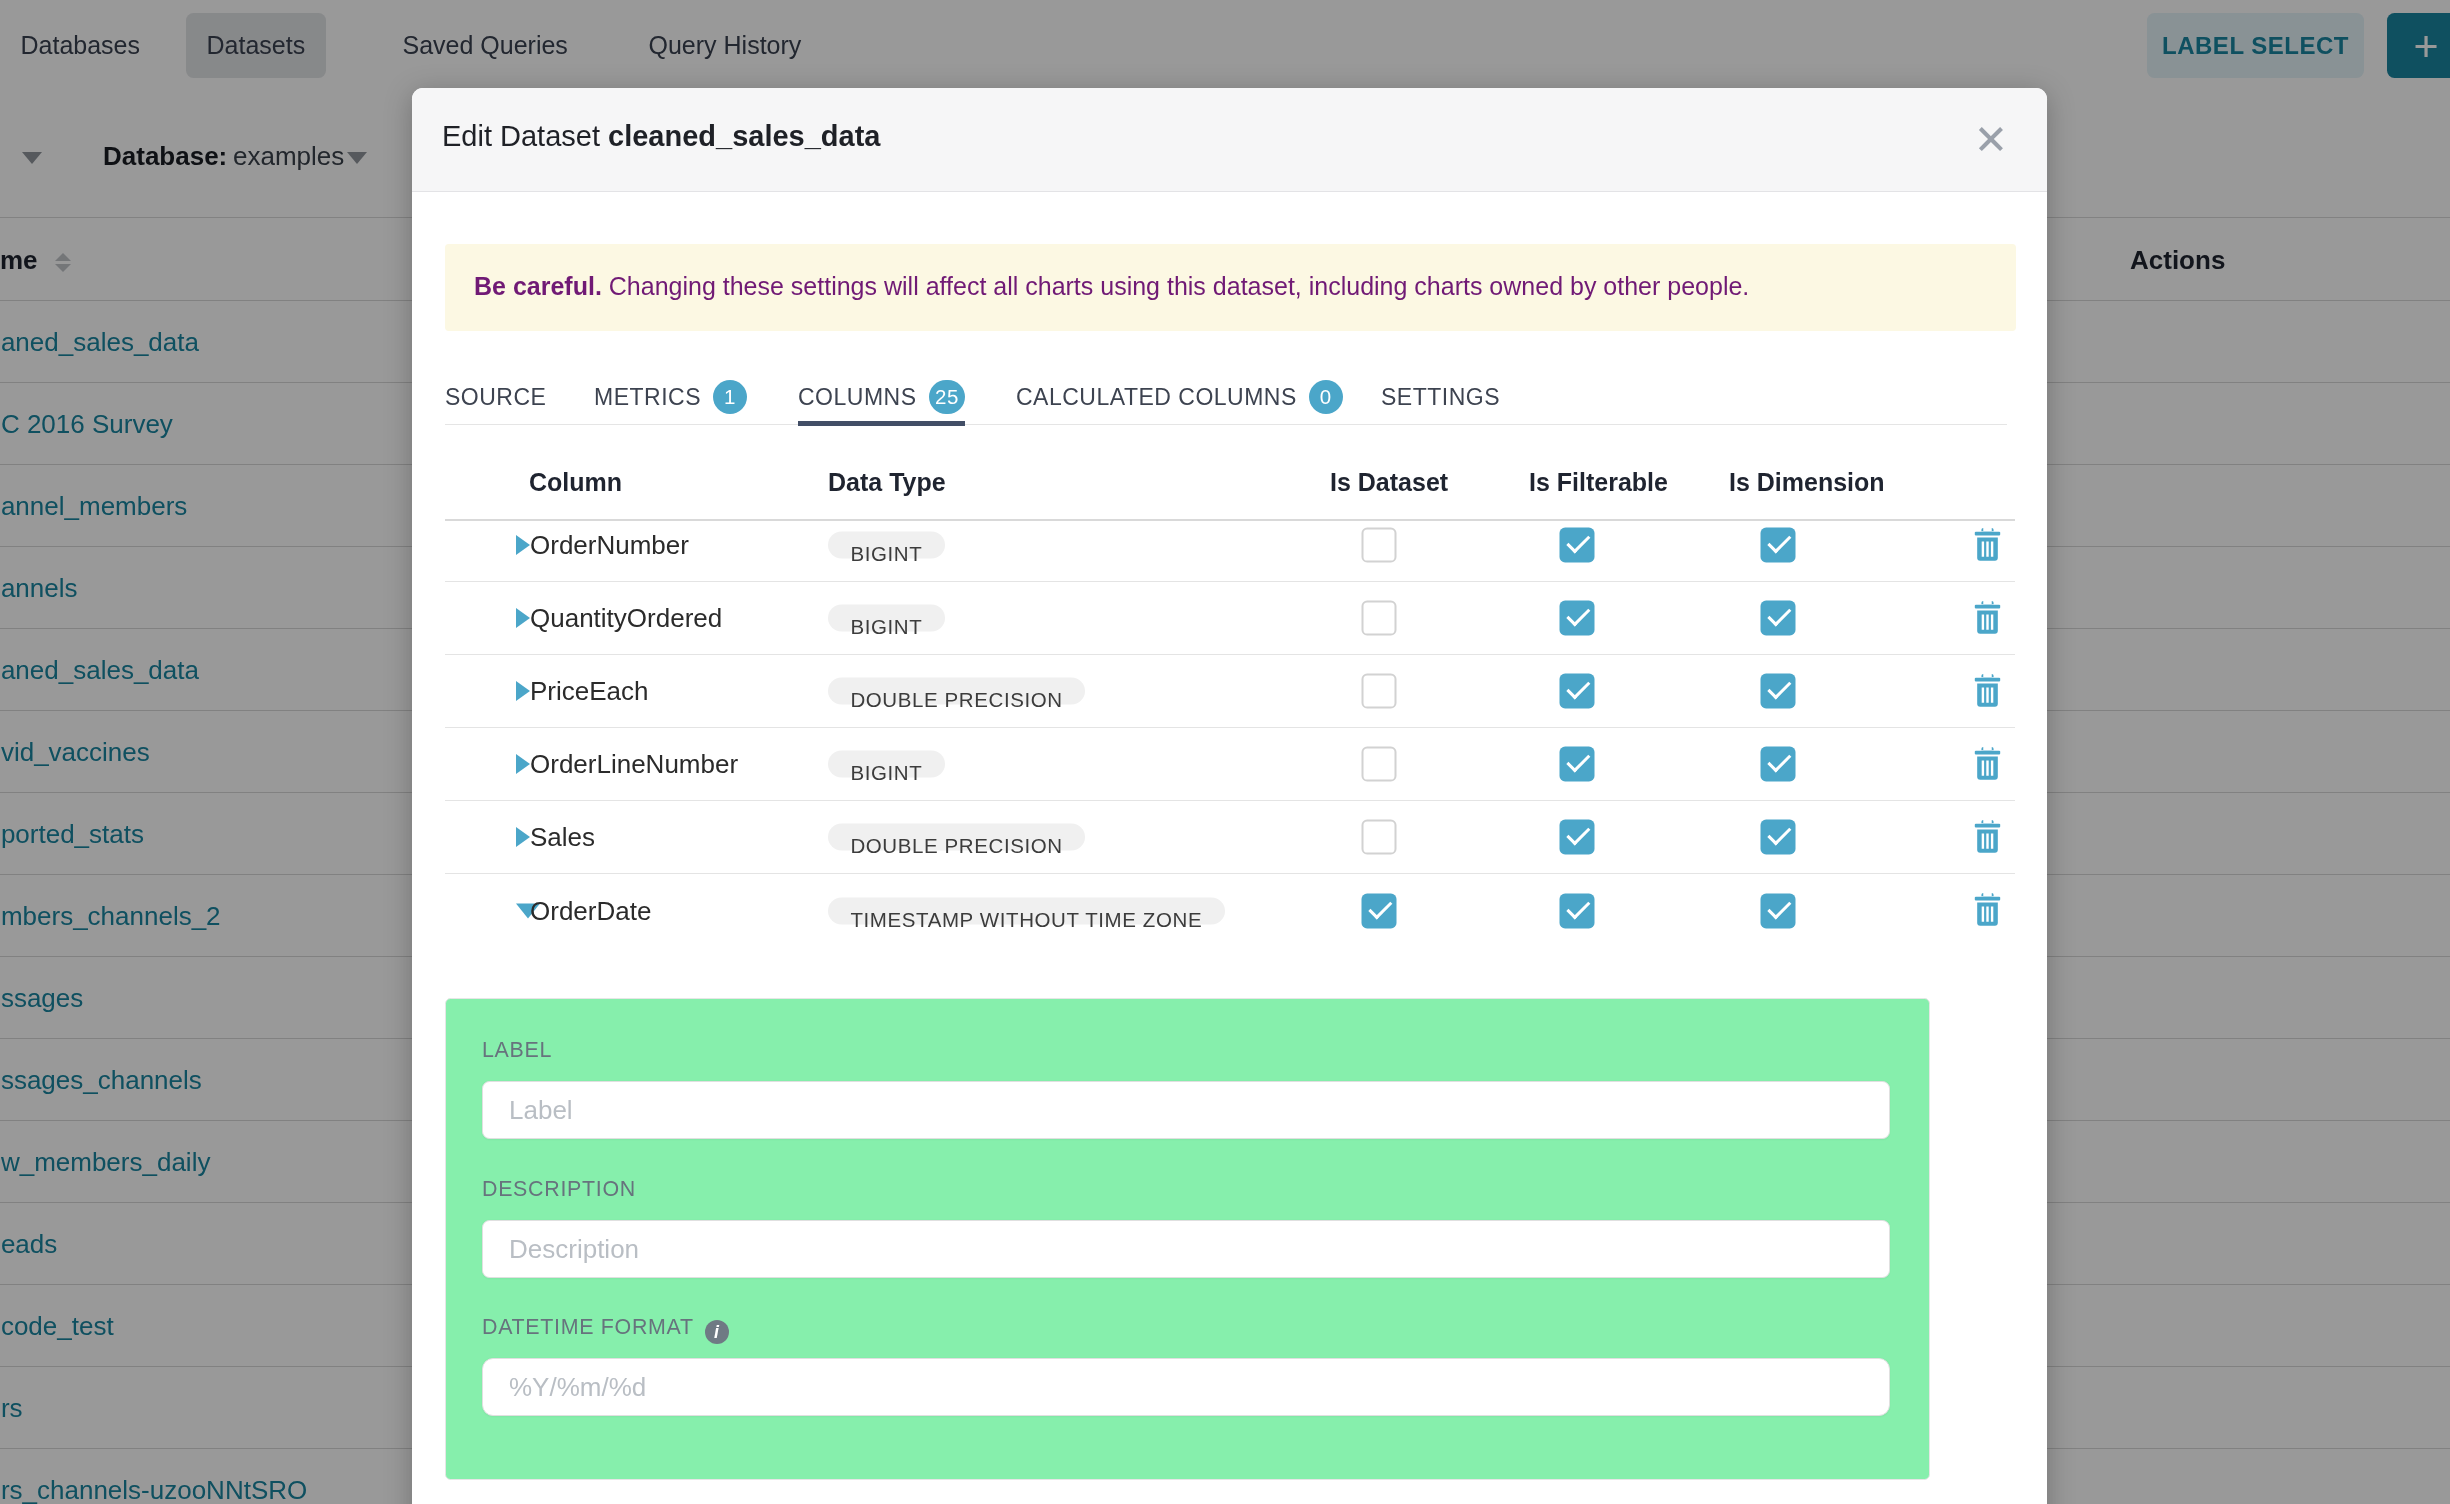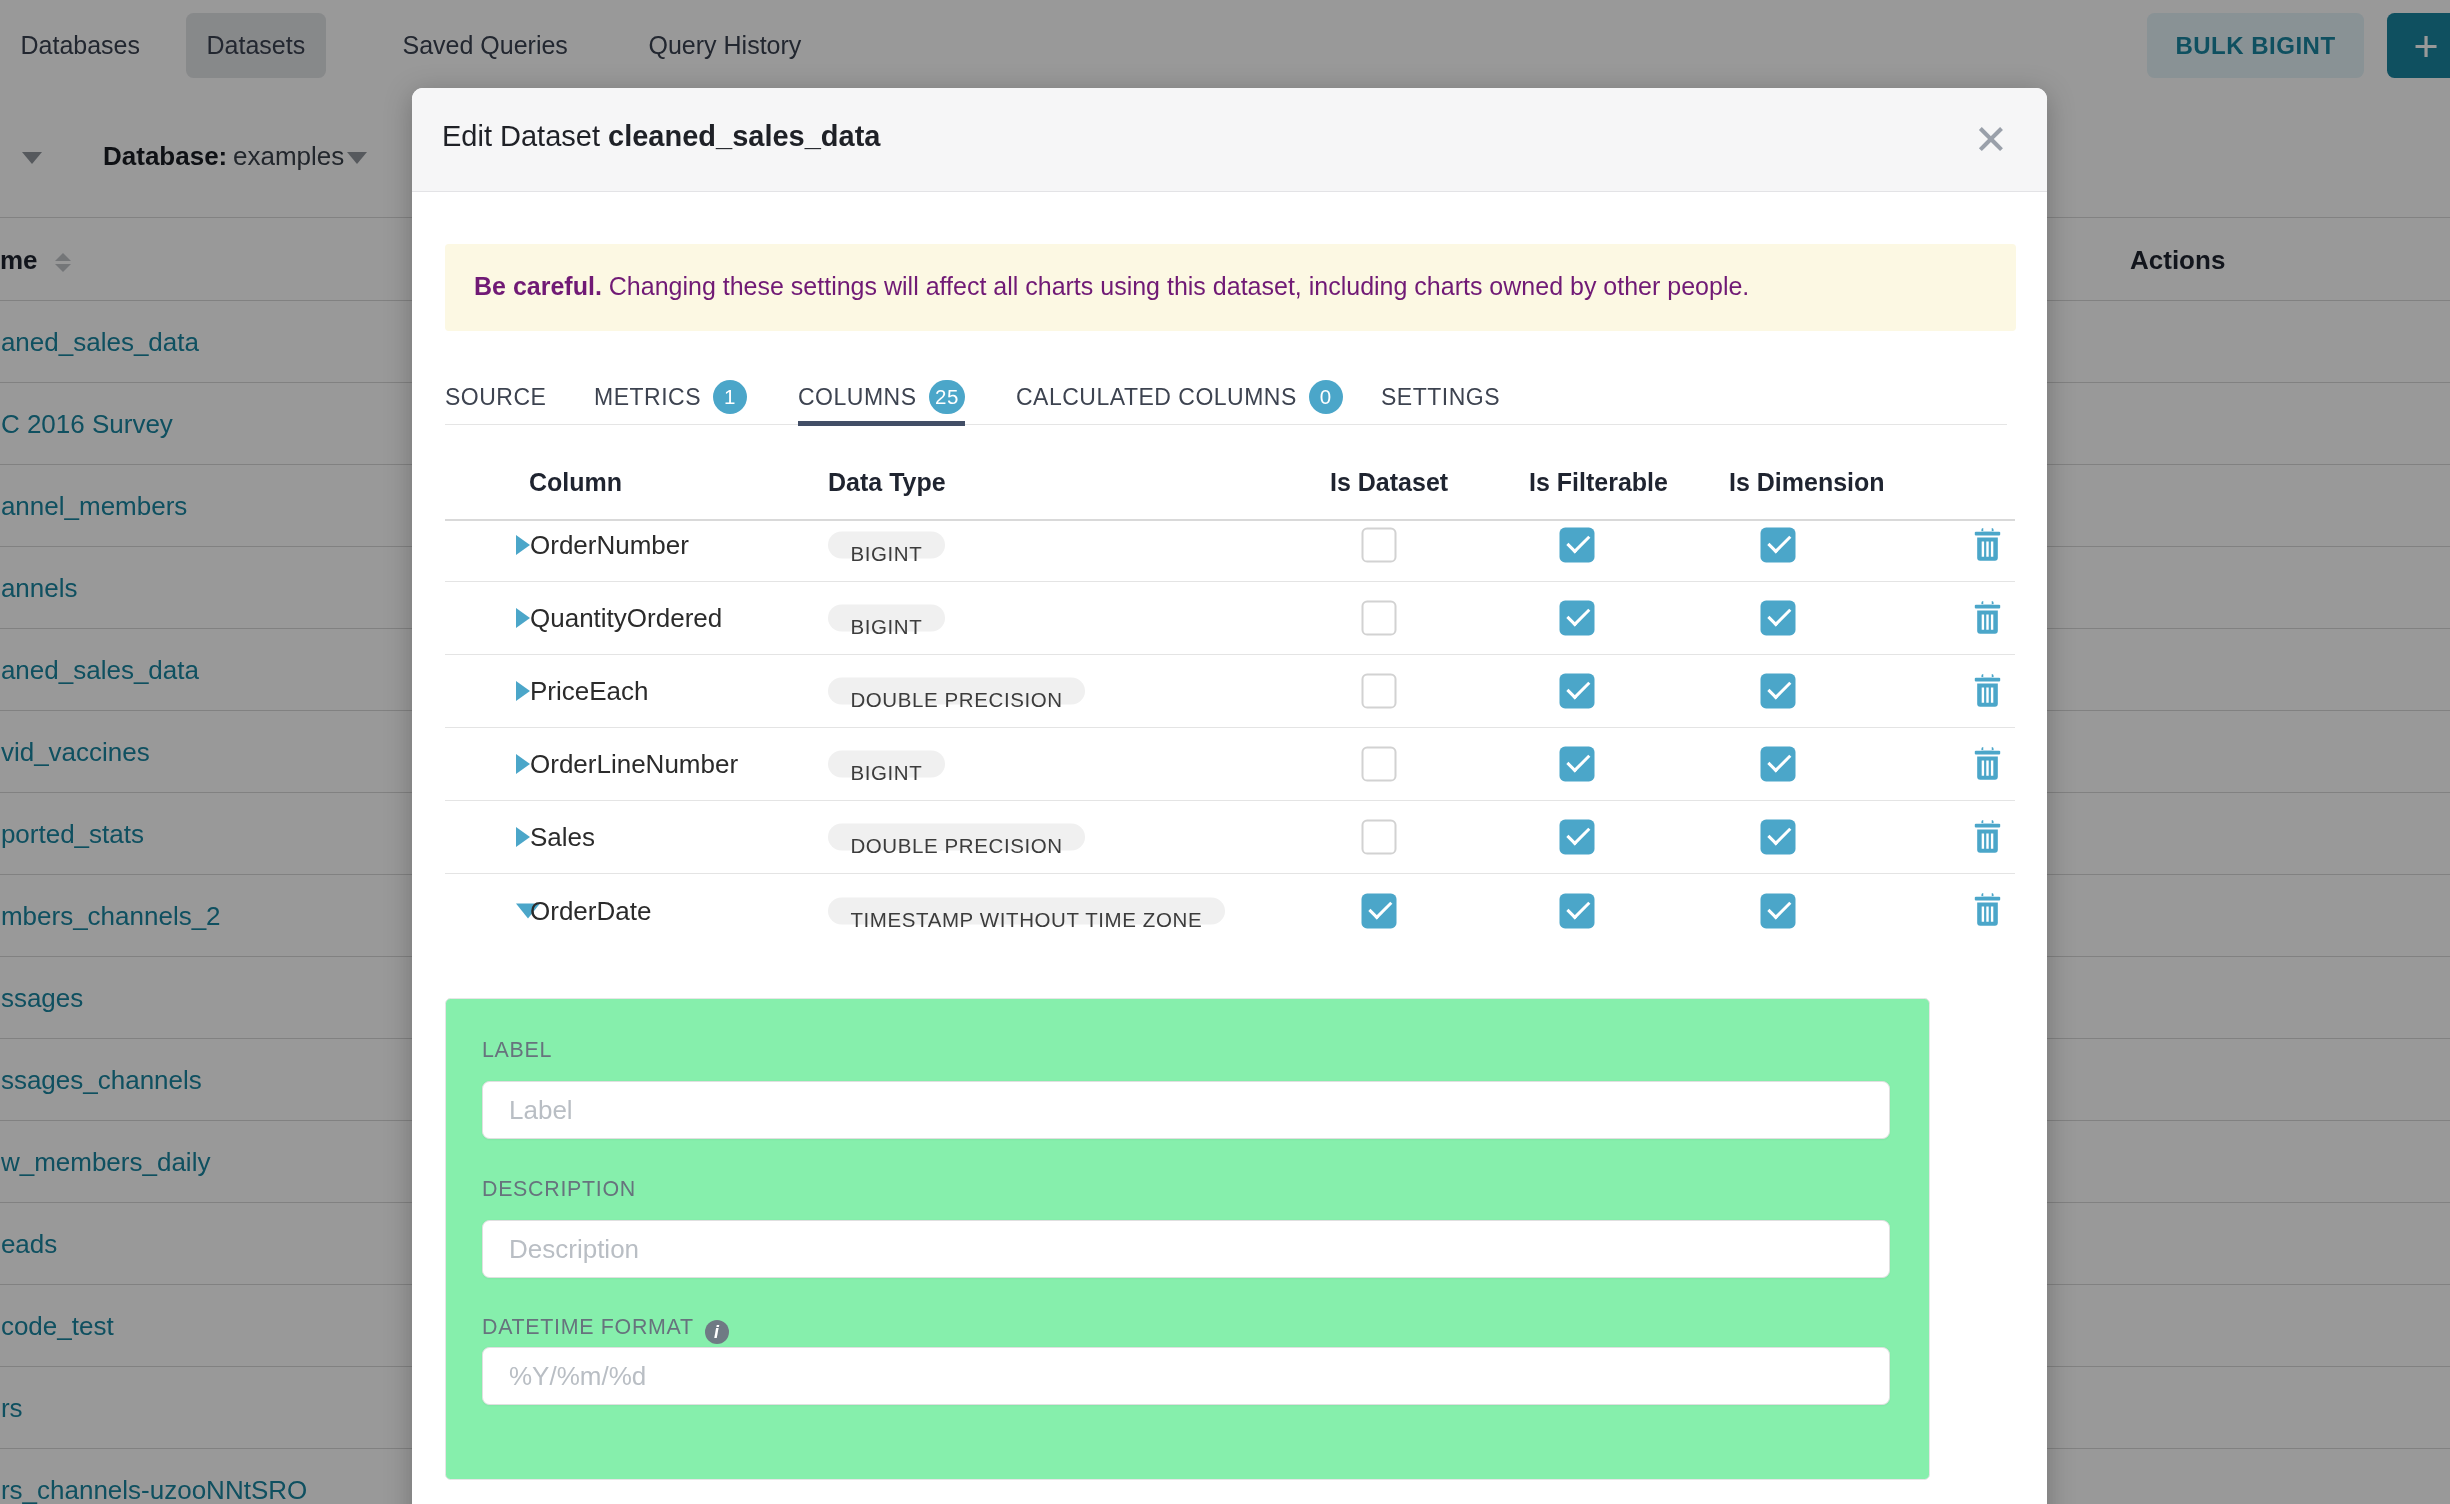--- a/index.html
+++ b/index.html
@@ -161,33 +161,33 @@
   .panel-input {
     position: absolute; left: 36px; width: 1408px; height: 58px;
     background: #fff; border: 0.9px solid #e0e0e0; border-radius: 7.5px;
     padding: 0 26px; font-size: 26px; color: #333;
     font-family: "Liberation Sans", sans-serif;
     box-shadow: 0 0.9px 1.9px rgba(0,0,0,0.04);
   }
   .panel-input::placeholder { color: #b9bec4; }
   .pi-label { top: 82px; }
   .pi-desc  { top: 221px; }
-  .pi-dtf   { top: 348px; }
+  .pi-dtf   { top: 359px; border-radius: 11px; }
 </style>
 </head>
 <body>
 
 <div class="app">
 
   <div class="nav">
     <div class="nav-item">Databases</div>
     <div class="nav-item active">Datasets</div>
     <div class="nav-item">Saved Queries</div>
     <div class="nav-item">Query History</div>
-    <button class="bulk-select-btn">BULK BIGINT</button>
+    <button class="bulk-select-btn">LABEL SELECT</button>
     <button class="add-btn">+</button>
   </div>
 
   <div class="filter-bar">
     <span class="caret-down filter-caret-left"></span>
     <span class="db-label">Database:</span>
     <span class="db-value">examples</span>
     <span class="caret-down db-caret"></span>
   </div>
 

